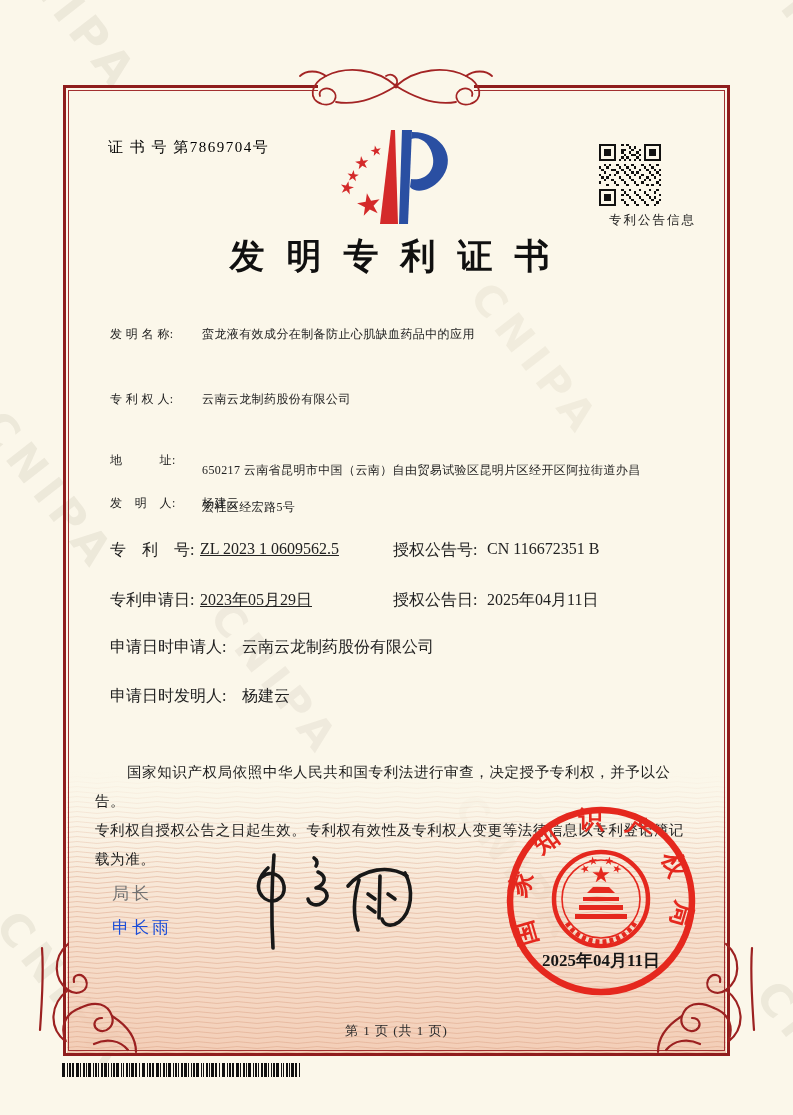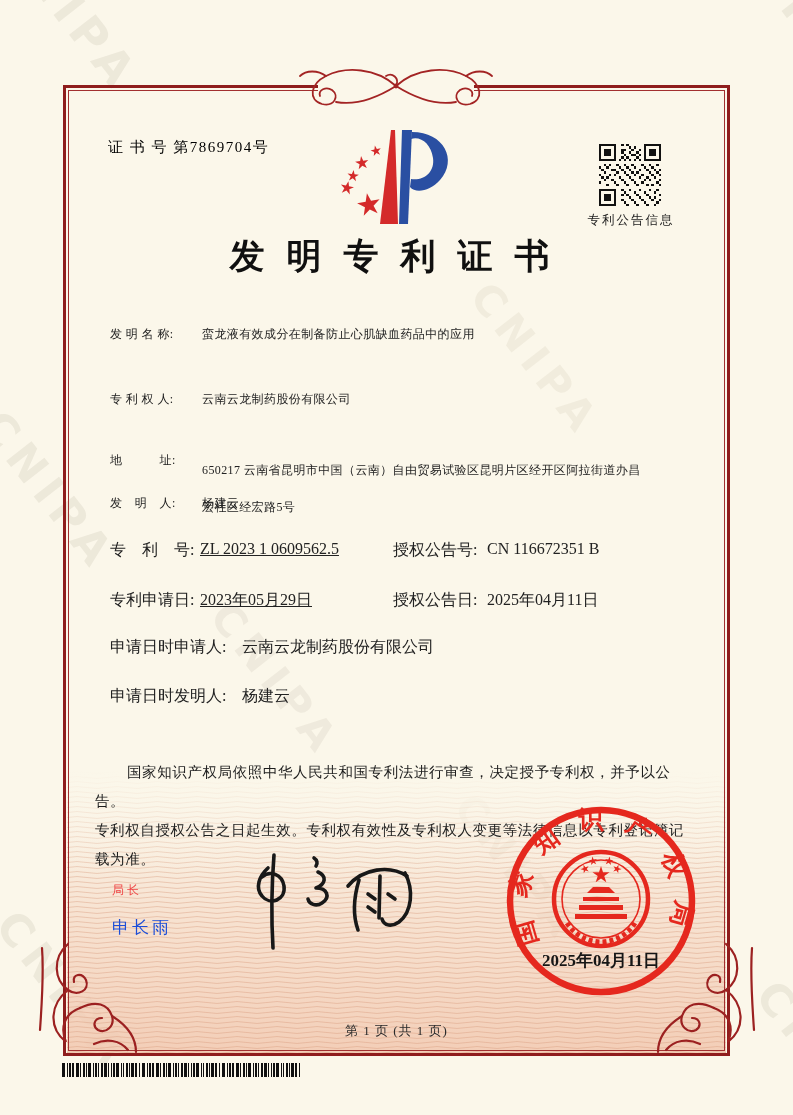--- a/index.html
+++ b/index.html
@@ -31,21 +31,21 @@
   
   .band{position:absolute;left:67px;top:770px;width:659px;height:285px;}
   
   .orn-top{position:absolute;left:280px;top:60px;}
   .orn-bl{position:absolute;left:32px;top:940px;}
   .orn-br{position:absolute;left:652px;top:940px;transform:scaleX(-1);}
   
   .cert-no{position:absolute;left:108px;top:138px;font-size:15px;letter-spacing:1.5px;color:#000000;}
   .logo{position:absolute;left:332px;top:124px;}
   .qr{position:absolute;left:599px;top:144px;}
-  .qr-label{position:absolute;left:566px;top:212px;width:130px;text-align:center;
+  .qr-label{position:absolute;left:566px;top:212px;width:130px;text-align:right;
     font-size:12.5px;letter-spacing:2px;color:#1c1c1c;}
   .doc-title{
     position:absolute;left:0;top:233px;width:100%;
     text-align:center;font-size:35px;font-weight:bold;color:#101010;
     letter-spacing:22px;padding-left:8px;box-sizing:border-box;
   }
   
   .row{position:absolute;left:110px;width:540px;display:flex;font-size:12px;letter-spacing:0.4px;color:#222;}
   .row .lab{flex:0 0 92px;white-space:nowrap;}
   .row .val{flex:1;}
@@ -57,21 +57,21 @@
   .row2 .val2{position:absolute;left:377px;white-space:nowrap;}
   .rowL{position:absolute;left:110px;width:560px;display:flex;font-size:16px;color:#222;}
   .rowL .lab{flex:0 0 132px;white-space:nowrap;}
   
   .legal{
     position:absolute;left:95px;top:758px;width:600px;
     font-size:14.5px;line-height:29px;color:#1d1d1d;letter-spacing:0.6px;
   }
   .legal .l1{text-indent:32px;}
   
-  .sig-title{position:absolute;left:112px;top:882px;font-size:12px;letter-spacing:3px;color:#ef4444;font-family:Liberation Mono, monospace;}
+  .sig-title{position:absolute;left:112px;top:882px;font-size:17px;letter-spacing:3px;color:#737373;font-family:Liberation Mono, monospace;}
   .sig-name{position:absolute;left:112px;top:916px;font-size:17px;letter-spacing:3px;color:#1d4ed8;}
   .signature{position:absolute;left:222px;top:850px;}
   .seal{position:absolute;left:501px;top:801px;}
   .seal-text{font-size:25px;font-weight:bold;letter-spacing:20px;fill:#e5281e;
     font-family:"Liberation Serif","DejaVu Serif",serif;}
   .seal-date{font-size:17px;font-weight:600;fill:#161616;
     font-family:"Liberation Serif","DejaVu Serif",serif;}
   
   .footer{position:absolute;left:0;top:1022px;width:100%;text-align:center;font-size:13px;color:#2b2b2b;letter-spacing:1px;}
   .barcode{position:absolute;left:62px;top:1063px;}

